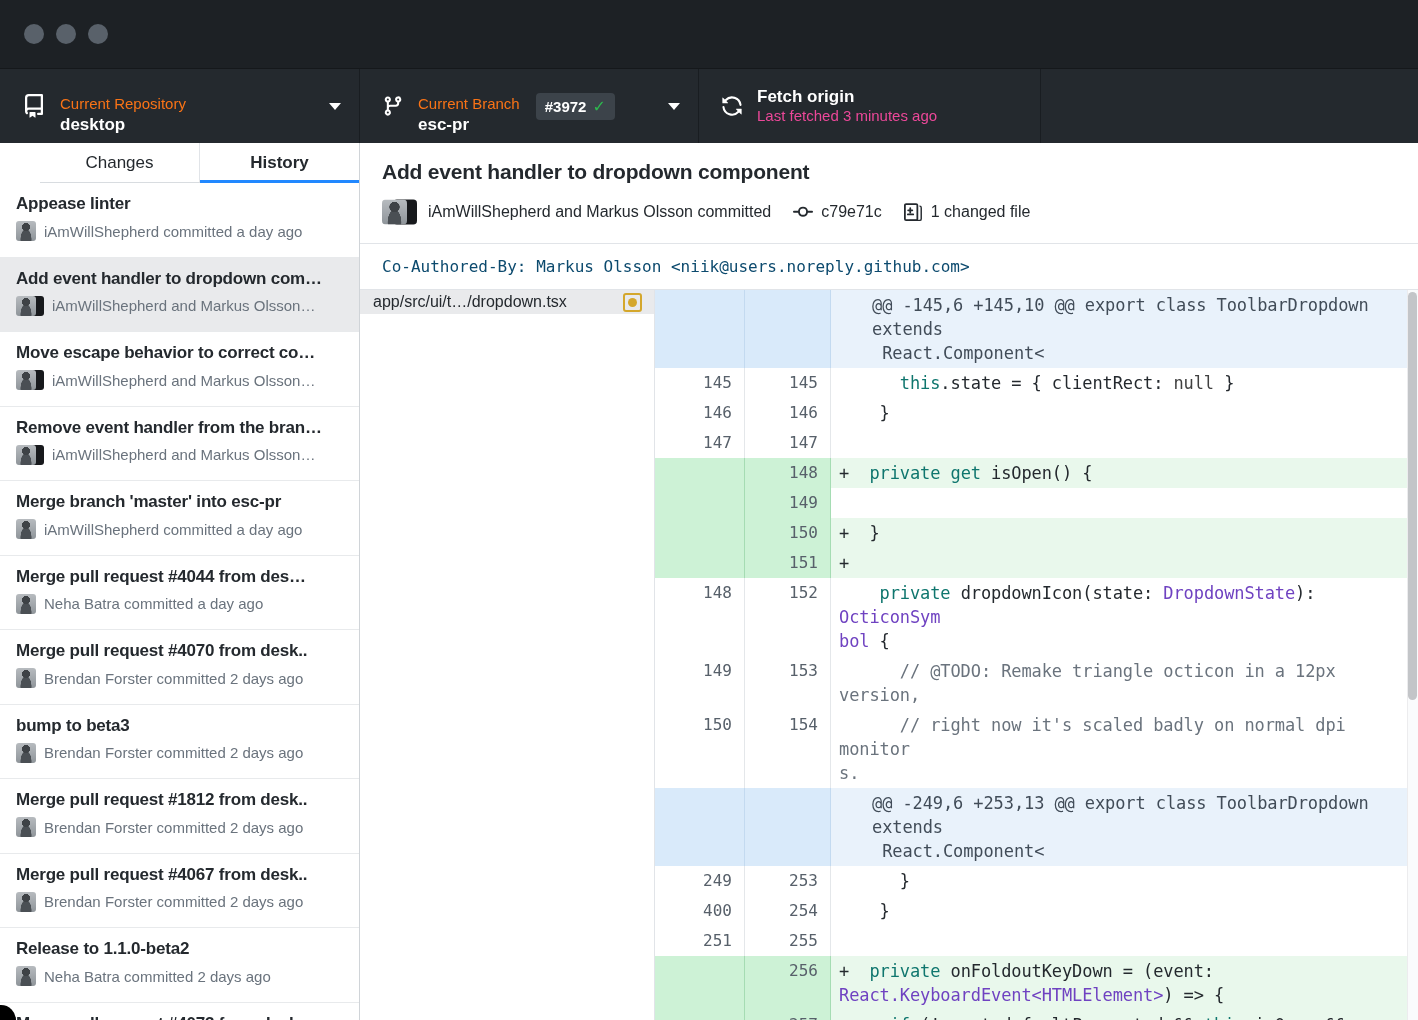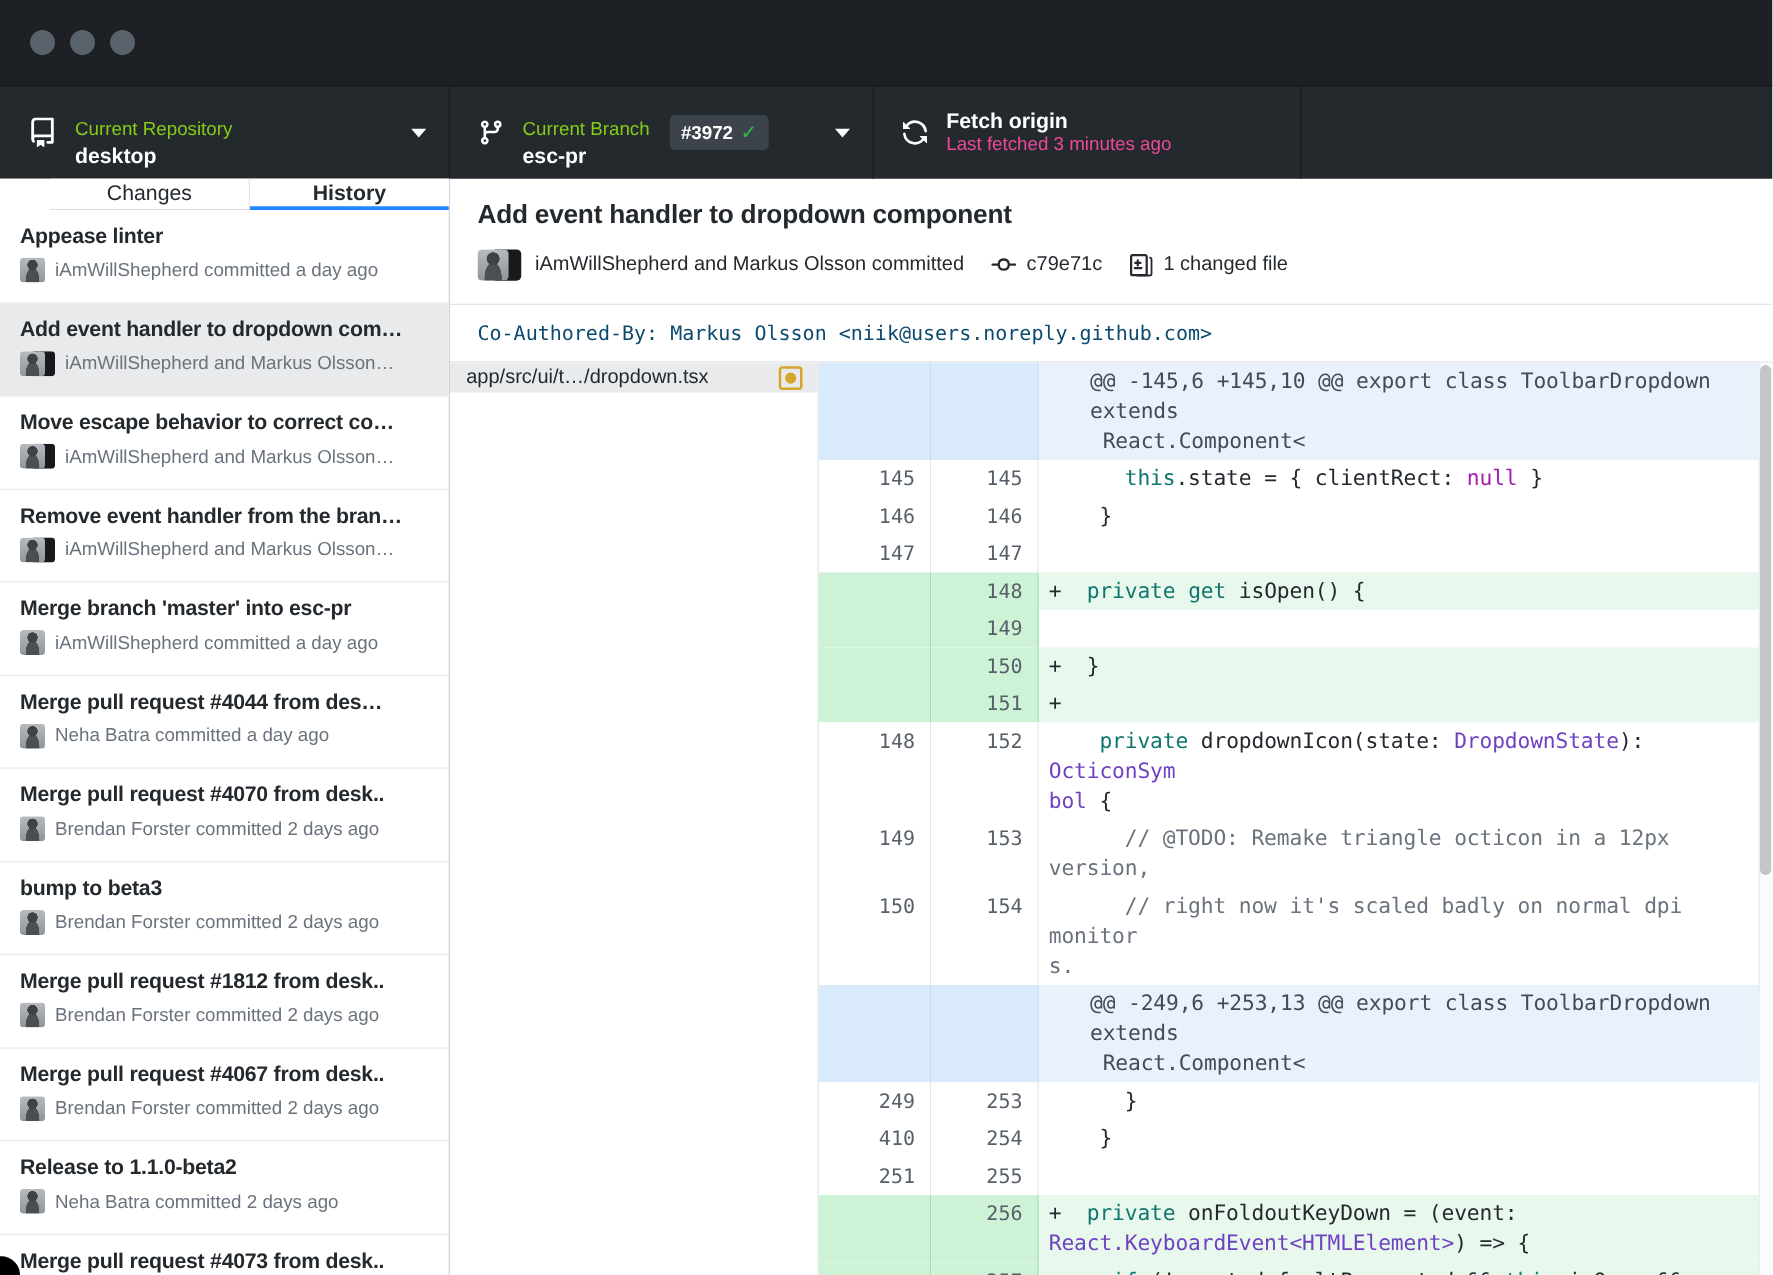--- a/index.html
+++ b/index.html
@@ -13,34 +13,34 @@
 
   
   .toolbar { height:75px; background:#24292e; flex:none; display:flex; border-top:1px solid #15181b; }
   .tb-sec { display:flex; align-items:center; border-right:1px solid #191d21; padding:0 18px 0 22px; cursor:default; position:relative; }
   .tb-sec.repo { width:360px; }
   .tb-sec.branch { width:339px; }
   .tb-sec.fetch { width:342px; }
   .tb-rest { flex:1; }
   .tb-icon { flex:none; margin-right:14px; display:flex; }
   .tb-text { display:flex; flex-direction:column; line-height:1.25; min-width:0; }
-  .tb-label { font-size:15px; color:#84cc16;margin-top:18px; }
+  .tb-label { font-size:15px; color:#f97316;margin-top:18px; }
   .tb-value { font-size:17px; font-weight:700; color:#fff; }
   .tb-sub { font-size:15px; color:#ec4899; }
   .caret { width:0; height:0; border-left:6px solid transparent; border-right:6px solid transparent; border-top:7px solid #fff; margin-left:auto; flex:none; }
   .pr-badge { background:#3c434a; border-radius:4px; padding:4px 9px; margin-left:16px; display:flex; align-items:center; flex:none; }
   .pr-badge .num { color:#fff; font-weight:700; font-size:15px; }
   .pr-badge .check { color:#2dba4e; font-weight:700; font-size:16px; margin-left:6px; }
 
   
   .content { flex:1; display:flex; min-height:0; }
 
   
   .sidebar { width:360px; flex:none; border-right:1px solid #d0d4d8; display:flex; flex-direction:column; position:relative; background:#fff; }
-  .tabs { height:25px; flex:none; display:flex; border-bottom:1px solid #d8dce0;margin-left:40px; }
+  .tabs { height:40px; flex:none; display:flex; border-bottom:1px solid #d8dce0;margin-left:40px; }
   .tab { flex:1; display:flex; align-items:center; justify-content:center; font-size:17px; color:#24292e; background:#fff; border:none; cursor:pointer; position:relative; font-family:inherit; }
   .tab + .tab { border-left:1px solid #e1e4e8; }
   .tab.active { font-weight:600; }
   .tab.active::after { content:""; position:absolute; left:0; right:0; bottom:-1px; height:3px; background:#2188ff; }
   .commit-list { flex:1; overflow:hidden; }
   .commit-row { height:74.5px; padding:11px 14px 0 16px; border-bottom:1px solid #e8eaec; cursor:pointer; }
   .commit-row.selected { background:#e9eaec; }
   .commit-row .ct { font-size:17px; font-weight:700; color:#24292e; white-space:nowrap; overflow:hidden; margin-bottom:7px; letter-spacing:-0.2px; }
   .commit-row .cm { display:flex; align-items:center; font-size:15px; color:#6a737d; white-space:nowrap; overflow:hidden; }
   .avatar { width:20px; height:20px; border-radius:3px; flex:none;
@@ -75,21 +75,21 @@
   .diff-panel { flex:1; min-width:0; position:relative; overflow:hidden; font-family:"DejaVu Sans Mono","Liberation Mono",monospace; }
   .dr { display:flex; align-items:stretch; }
   .g1,.g2 { flex:none; text-align:right; font-size:16px; color:#57606a; padding:3px 12px 3px 0; line-height:24px; border-right:1px solid #e4e7ea; background:#fff; }
   .g1 { width:90px; } .g2 { width:86px; }
   .code { flex:1; min-width:0; padding:3px 2px 3px 8px; font-size:17px; line-height:24px; white-space:pre-wrap; overflow-wrap:anywhere; letter-spacing:-0.1px; background:#fff; }
   .dr.add .g1, .dr.add .g2 { background:#cdf2d6; border-right-color:#a5dcb3; }
   .dr.add .code { background:#e9f8ec; }
   .dr.hunk .g1, .dr.hunk .g2 { background:#d9eafa; border-right-color:#c3daf0; }
   .dr.hunk .code { background:#e9f2fb;padding-left:41px; }
   .p { color:#24292e; } .k { color:#0f766e; } .s { color:#032f62; }
-  .c { color:#a21caf; } .t { color:#6f42c1; } .m { color:#6a737d; } .h { color:#414c58; }
+  .c { color:#404040; } .t { color:#6f42c1; } .m { color:#6a737d; } .h { color:#414c58; }
 
   .scrollbar { position:absolute; top:0; right:0; width:11px; bottom:0; background:#fafbfc; border-left:1px solid #ececee; }
   .thumb { position:absolute; top:2px; right:1px; width:9px; height:408px; border-radius:5px; background:#c3c5c8; }
 
   svg { display:block; }
 </style>
 </head>
 <body>
 
 <div class="app">
@@ -347,21 +347,21 @@
                 <div class="g2"></div>
                 <div class="code"><span class="h">@@ -249,6 +253,13 @@ export class ToolbarDropdown extends
  React.Component&lt;</span></div>
               </div>
               <div class="dr ctx">
                 <div class="g1">249</div>
                 <div class="g2">253</div>
                 <div class="code"><span class="p">      }</span></div>
               </div>
               <div class="dr ctx">
-                <div class="g1">410</div>
+                <div class="g1">400</div>
                 <div class="g2">254</div>
                 <div class="code"><span class="p">    }</span></div>
               </div>
               <div class="dr ctx">
                 <div class="g1">251</div>
                 <div class="g2">255</div>
                 <div class="code"></div>
               </div>
               <div class="dr add">
                 <div class="g1"></div>

